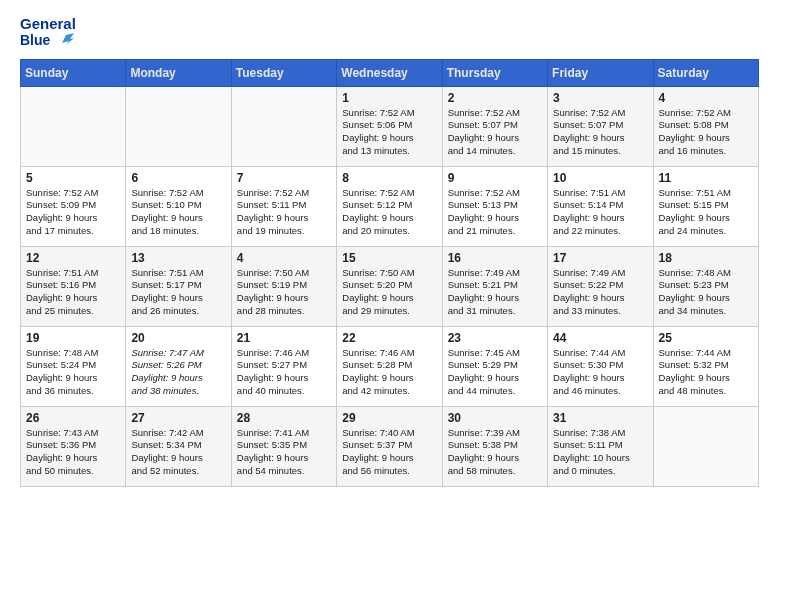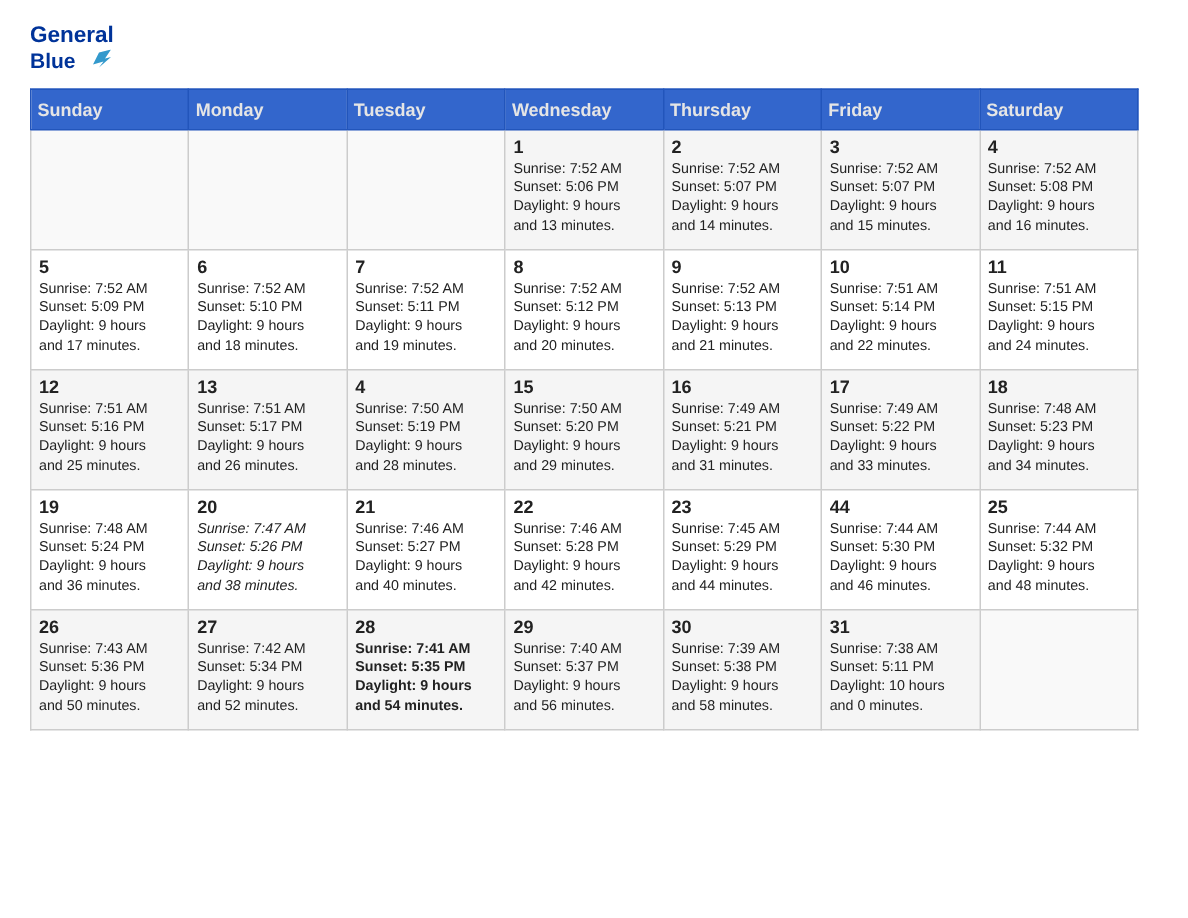--- a/index.html
+++ b/index.html
@@ -316,21 +316,21 @@
           </td>
           <td>
             <span class="day-num">27</span>
             <div class="day-info" style="white-space: pre-line;">Sunrise: 7:42 AM
 Sunset: 5:34 PM
 Daylight: 9 hours
 and 52 minutes.</div>
           </td>
           <td>
             <span class="day-num">28</span>
-            <div class="day-info" style="white-space: pre-line; font-weight: bold;">Sunrise: 7:41 AM
+            <div class="day-info" style="white-space: pre-line;">Sunrise: 7:41 AM
 Sunset: 5:35 PM
 Daylight: 9 hours
 and 54 minutes.</div>
           </td>
           <td>
             <span class="day-num">29</span>
             <div class="day-info" style="white-space: pre-line;">Sunrise: 7:40 AM
 Sunset: 5:37 PM
 Daylight: 9 hours
 and 56 minutes.</div>

